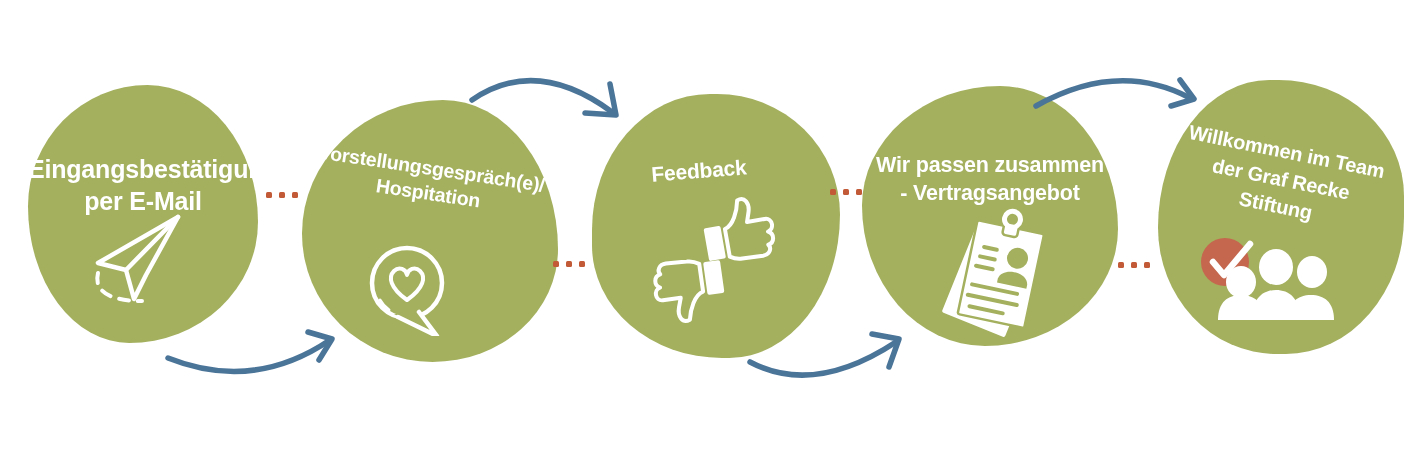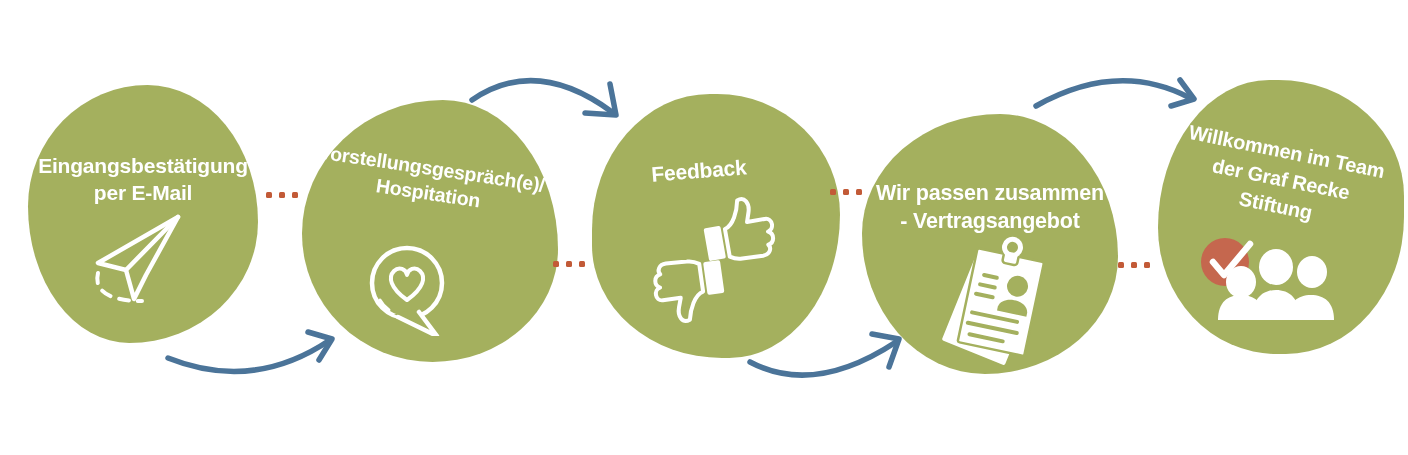--- a/index.html
+++ b/index.html
@@ -7,28 +7,28 @@
        font-family:"Liberation Sans",sans-serif;}
   .canvas{position:absolute;inset:0;}
 
   .blob{position:absolute;background:var(--green,#a4b05e);}
   .blob1{left:28px;top:85px;width:230px;height:258px;
          border-radius:52% 48% 56% 44% / 47% 53% 47% 53%;}
   .blob2{left:302px;top:100px;width:256px;height:262px;
          border-radius:55% 45% 49% 51% / 51% 57% 43% 49%;}
   .blob3{left:592px;top:94px;width:248px;height:264px;
          border-radius:49% 51% 46% 54% / 53% 47% 56% 44%;}
-  .blob4{left:862px;top:114px;width:256px;height:260px;
+  .blob4{left:862px;top:86px;width:256px;height:260px;
          border-radius:54% 46% 52% 48% / 46% 55% 45% 54%;}
   .blob5{left:1158px;top:80px;width:246px;height:274px;
          border-radius:47% 53% 50% 50% / 56% 44% 52% 48%;}
 
   .step-label{position:absolute;color:#fff;font-weight:700;text-align:center;
               white-space:pre-line;letter-spacing:-0.2px;line-height:1.28;}
-  .l1{top:68px;left:0;right:0;font-size:21px;}
+  .l1{top:68px;left:0;right:0;font-size:25px;}
   .l2{top:56px;left:-8px;right:-8px;font-size:19.5px;transform:rotate(8.5deg);}
   .l3{top:64px;left:0;right:34px;font-size:21px;transform:rotate(-4.5deg);}
   .l4{top:66px;left:0;right:0;font-size:21.5px;}
   .l5{top:58px;left:2px;right:2px;font-size:20px;transform:rotate(11.5deg);line-height:1.38;}
 
   .icon{position:absolute;}
   .i1{left:58px;top:126px;}
   .i2{left:60px;top:140px;}
   .i3{left:54px;top:94px;}
   .i4{left:72px;top:120px;}

